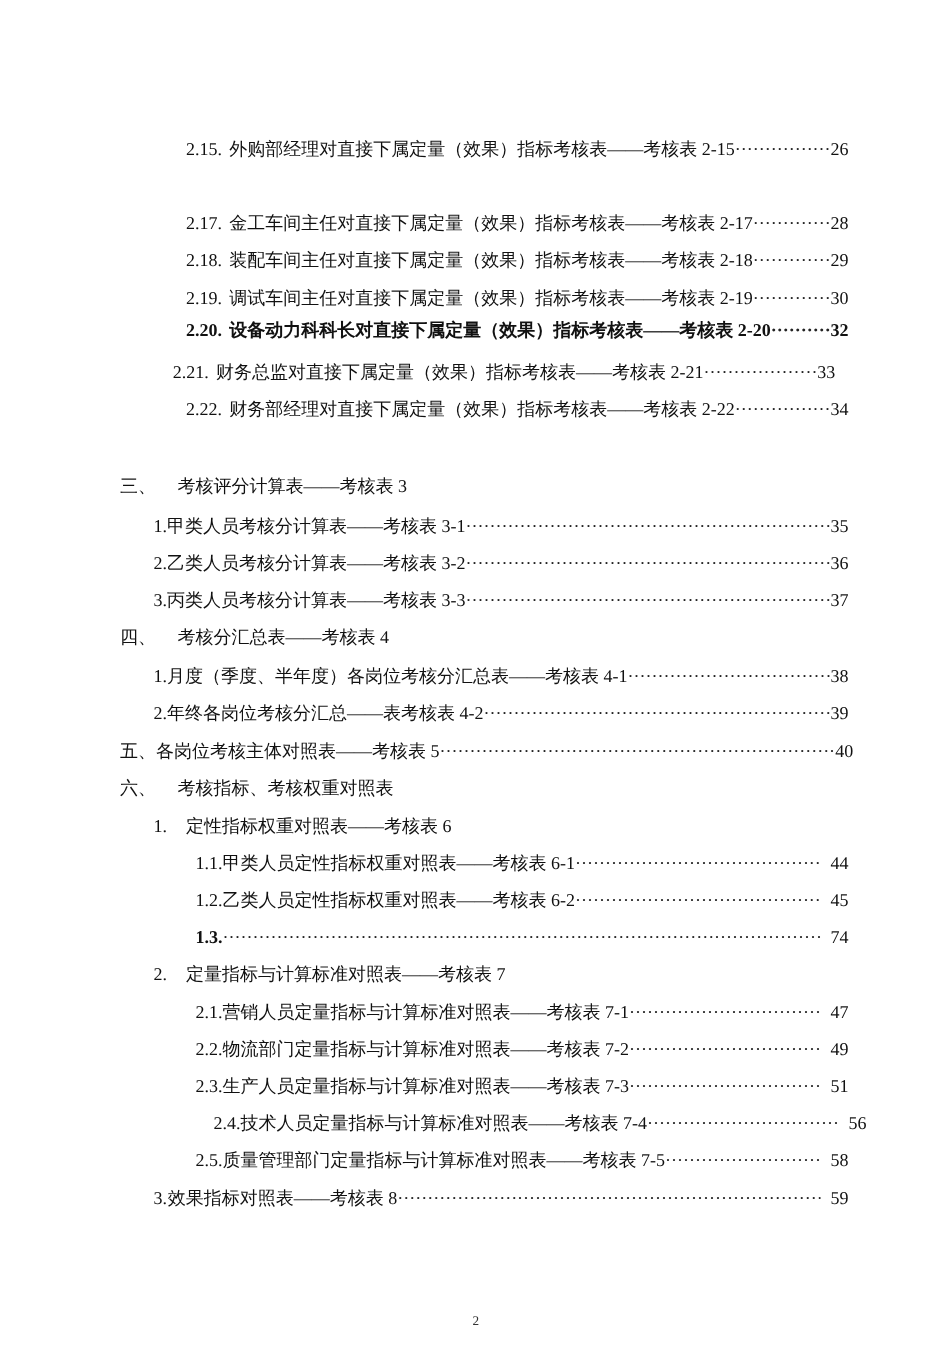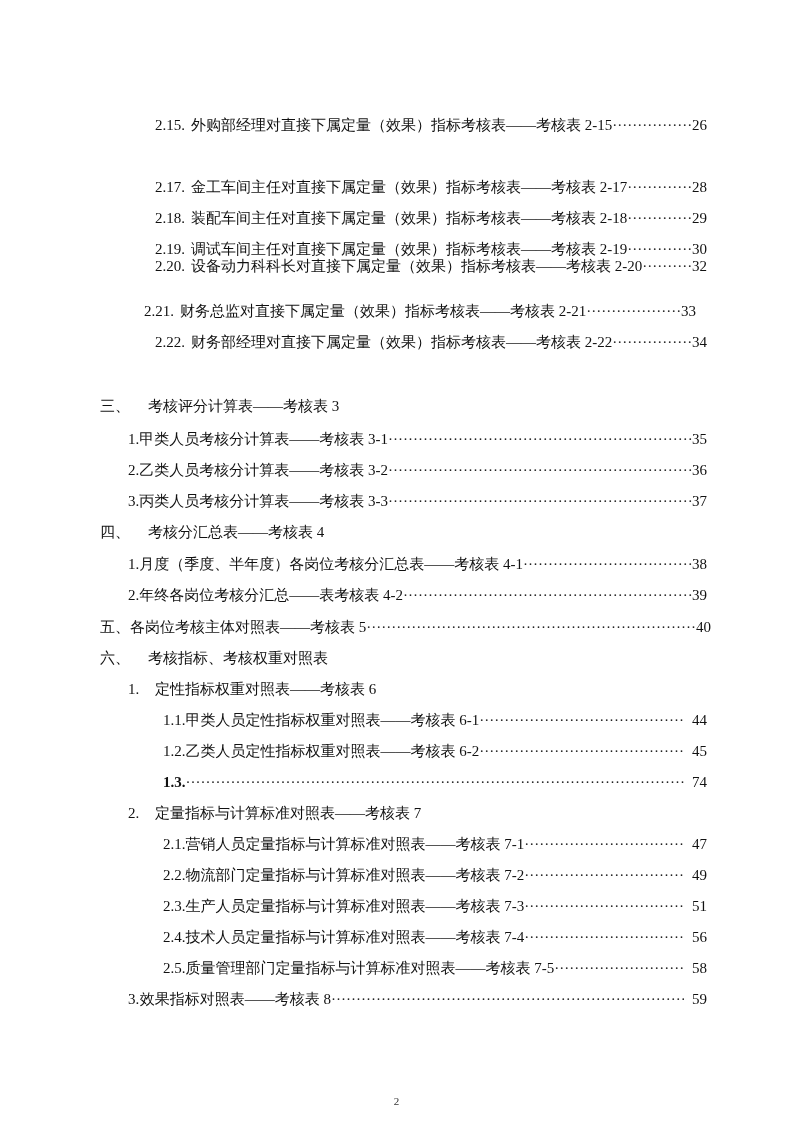--- a/index.html
+++ b/index.html
@@ -36,21 +36,21 @@
     <span class="title">装配车间主任对直接下属定量（效果）指标考核表——考核表 2-18</span>
     <span class="leader"></span>
     <span class="page-no">29</span>
   </div>
   <div class="row" style="left:155px; top:198px; width:552px;">
     <span class="num" style="margin-right:6px;">2.19.</span>
     <span class="title">调试车间主任对直接下属定量（效果）指标考核表——考核表 2-19</span>
     <span class="leader"></span>
     <span class="page-no">30</span>
   </div>
-  <div class="row" style="left:155px; top:215px; width:552px;">
+  <div class="row" style="left:155px; top:225px; width:552px;font-weight:bold;">
     <span class="num" style="margin-right:6px;">2.20.</span>
     <span class="title">设备动力科科长对直接下属定量（效果）指标考核表——考核表 2-20</span>
     <span class="leader"></span>
     <span class="page-no">32</span>
   </div>
   <div class="row" style="left:144px; top:260px; width:552px;">
     <span class="num" style="margin-right:6px;">2.21.</span>
     <span class="title">财务总监对直接下属定量（效果）指标考核表——考核表 2-21</span>
     <span class="leader"></span>
     <span class="page-no">33</span>
@@ -151,21 +151,21 @@
     <span class="title">物流部门定量指标与计算标准对照表——考核表 7-2</span>
     <span class="leader" style="margin-right:8px;"></span>
     <span class="page-no">49</span>
   </div>
   <div class="row" style="left:163px; top:855px; width:544px;">
     <span class="num" style="width:32px;">2.3.</span>
     <span class="title">生产人员定量指标与计算标准对照表——考核表 7-3</span>
     <span class="leader" style="margin-right:8px;"></span>
     <span class="page-no">51</span>
   </div>
-  <div class="row" style="left:163px; top:886px; width:544px;align-items:center;">
+  <div class="row" style="left:178px; top:886px; width:544px;align-items:center;">
     <span class="num" style="width:32px;">2.4.</span>
     <span class="title">技术人员定量指标与计算标准对照表——考核表 7-4</span>
     <span class="leader" style="margin-right:8px;"></span>
     <span class="page-no">56</span>
   </div>
   <div class="row" style="left:163px; top:917px; width:544px;">
     <span class="num" style="width:32px;">2.5.</span>
     <span class="title">质量管理部门定量指标与计算标准对照表——考核表 7-5</span>
     <span class="leader" style="margin-right:8px;"></span>
     <span class="page-no">58</span>

